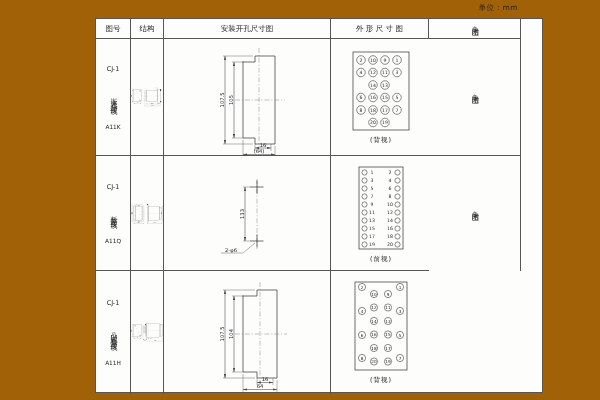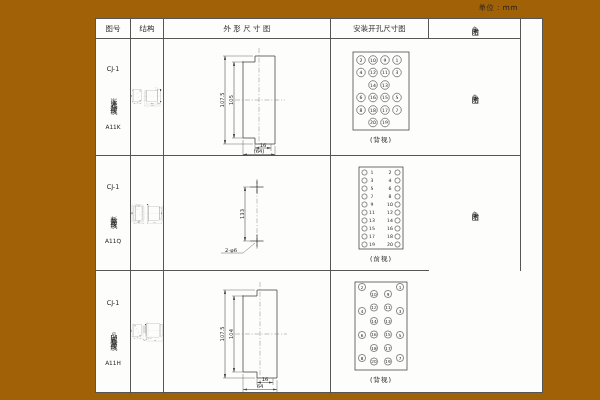--- a/index.html
+++ b/index.html
@@ -40,22 +40,22 @@
   </defs>
 </svg>
 
 <div class="page">
   <div class="unit">单位：mm</div>
 
   <div class="tbl">
 
     <div class="c hc">图号</div>
     <div class="c hc">结构</div>
+    <div class="c hc">安装开孔尺寸图</div>
     <div class="c hc">外 形 尺 寸 图</div>
-    <div class="c hc">安装开孔尺寸图</div>
 
     <div class="c">
       <span class="vt">附图3</span>
     </div>
     <div class="c struct">
       <span class="model">CJ-1</span>
       <span class="vt">嵌入式后接线</span>
       <span class="code">A11K</span>
     </div>
 

